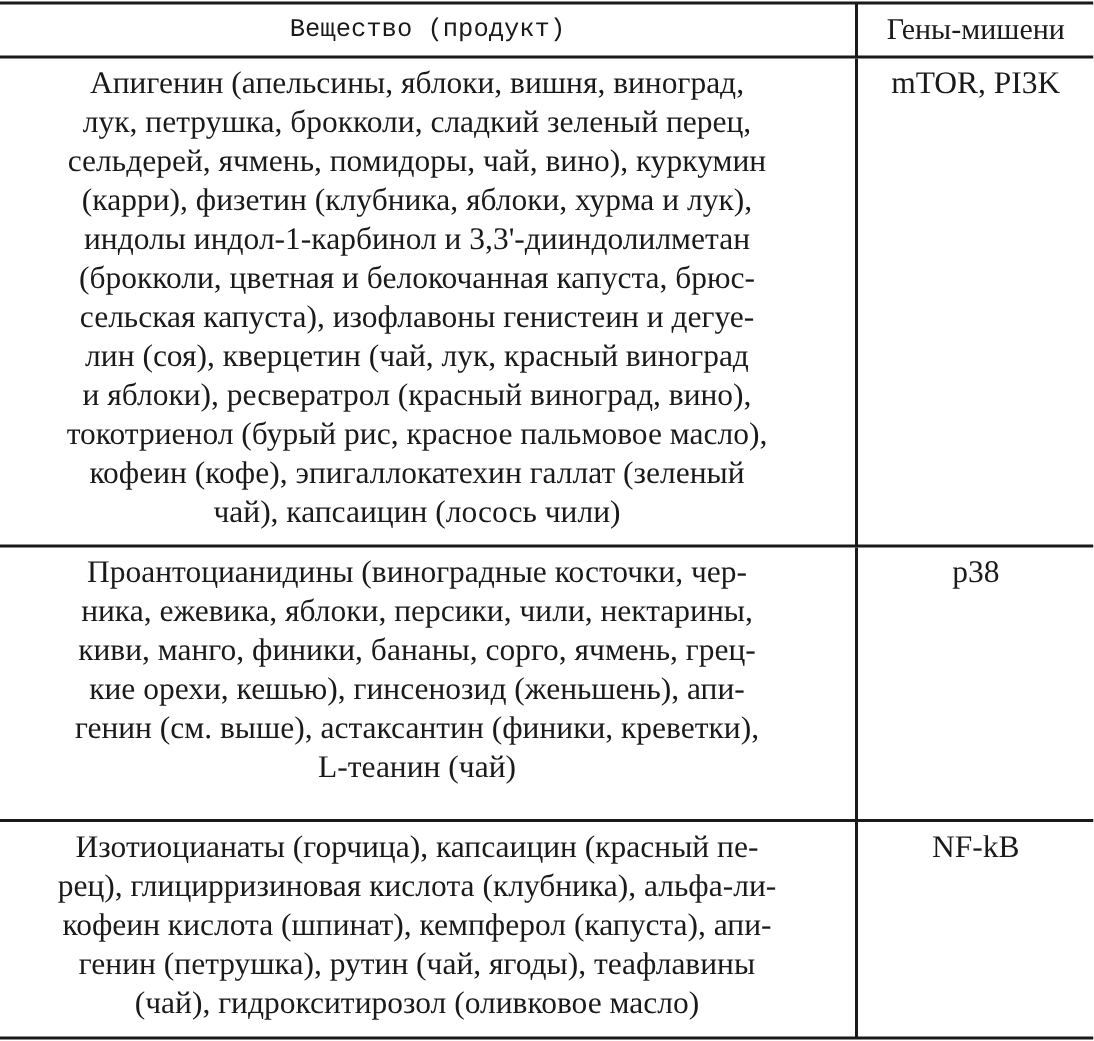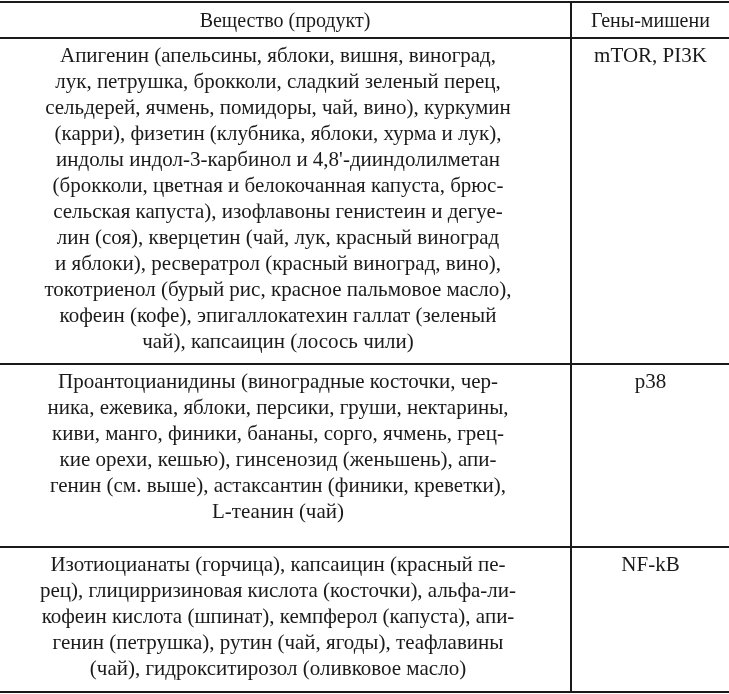--- a/index.html
+++ b/index.html
@@ -31,21 +31,21 @@
     }
     .doc-table th {
       height: 34px;
       padding: 0;
       font-weight: normal;
       font-size: 17px;
       text-align: center;
       vertical-align: middle;
       letter-spacing: 0;
     }
-    .doc-table th.h1 { font-size: 20px; }
+    .doc-table th.h1 { font-size: 17px; font-family: Liberation Mono, monospace; }
     .doc-table th.h2 { font-size: 20px; }
     .doc-table td {
       padding: 3px 0 0 0;
       vertical-align: top;
       text-align: center;
       font-size: 21px;
       line-height: 26px;
     }
     .doc-table td.subst {
       padding-right: 14px;
@@ -78,46 +78,46 @@
       <th class="h2">Гены-мишени</th>
     </tr>
   </thead>
   <tbody>
     <tr class="r1">
       <td class="subst c-left">
         <span class="line">Апигенин (апельсины, яблоки, вишня, виноград,</span>
         <span class="line">лук, петрушка, брокколи, сладкий зеленый перец,</span>
         <span class="line">сельдерей, ячмень, помидоры, чай, вино), куркумин</span>
         <span class="line">(карри), физетин (клубника, яблоки, хурма и лук),</span>
-        <span class="line">индолы индол-3-карбинол и 4,8'-дииндолилметан</span>
+        <span class="line">индолы индол-1-карбинол и 3,3'-дииндолилметан</span>
         <span class="line">(брокколи, цветная и белокочанная капуста, брюс-</span>
         <span class="line">сельская капуста), изофлавоны генистеин и дегуе-</span>
         <span class="line">лин (соя), кверцетин (чай, лук, красный виноград</span>
         <span class="line">и яблоки), ресвератрол (красный виноград, вино),</span>
         <span class="line">токотриенол (бурый рис, красное пальмовое масло),</span>
         <span class="line">кофеин (кофе), эпигаллокатехин галлат (зеленый</span>
         <span class="line">чай), капсаицин (лосось чили)</span>
       </td>
       <td class="genes">mTOR, PI3K</td>
     </tr>
     <tr class="r2">
       <td class="subst c-left">
         <span class="line">Проантоцианидины (виноградные косточки, чер-</span>
-        <span class="line">ника, ежевика, яблоки, персики, груши, нектарины,</span>
+        <span class="line">ника, ежевика, яблоки, персики, чили, нектарины,</span>
         <span class="line">киви, манго, финики, бананы, сорго, ячмень, грец-</span>
         <span class="line">кие орехи, кешью), гинсенозид (женьшень), апи-</span>
         <span class="line">генин (см. выше), астаксантин (финики, креветки),</span>
         <span class="line">L-теанин (чай)</span>
       </td>
       <td class="genes">p38</td>
     </tr>
     <tr class="r3">
       <td class="subst c-left">
         <span class="line">Изотиоцианаты (горчица), капсаицин (красный пе-</span>
-        <span class="line">рец), глицирризиновая кислота (косточки), альфа-ли-</span>
+        <span class="line">рец), глицирризиновая кислота (клубника), альфа-ли-</span>
         <span class="line">кофеин кислота (шпинат), кемпферол (капуста), апи-</span>
         <span class="line">генин (петрушка), рутин (чай, ягоды), теафлавины</span>
         <span class="line">(чай), гидрокситирозол (оливковое масло)</span>
       </td>
       <td class="genes">NF-kB</td>
     </tr>
   </tbody>
 </table>
 
 </body></html>

